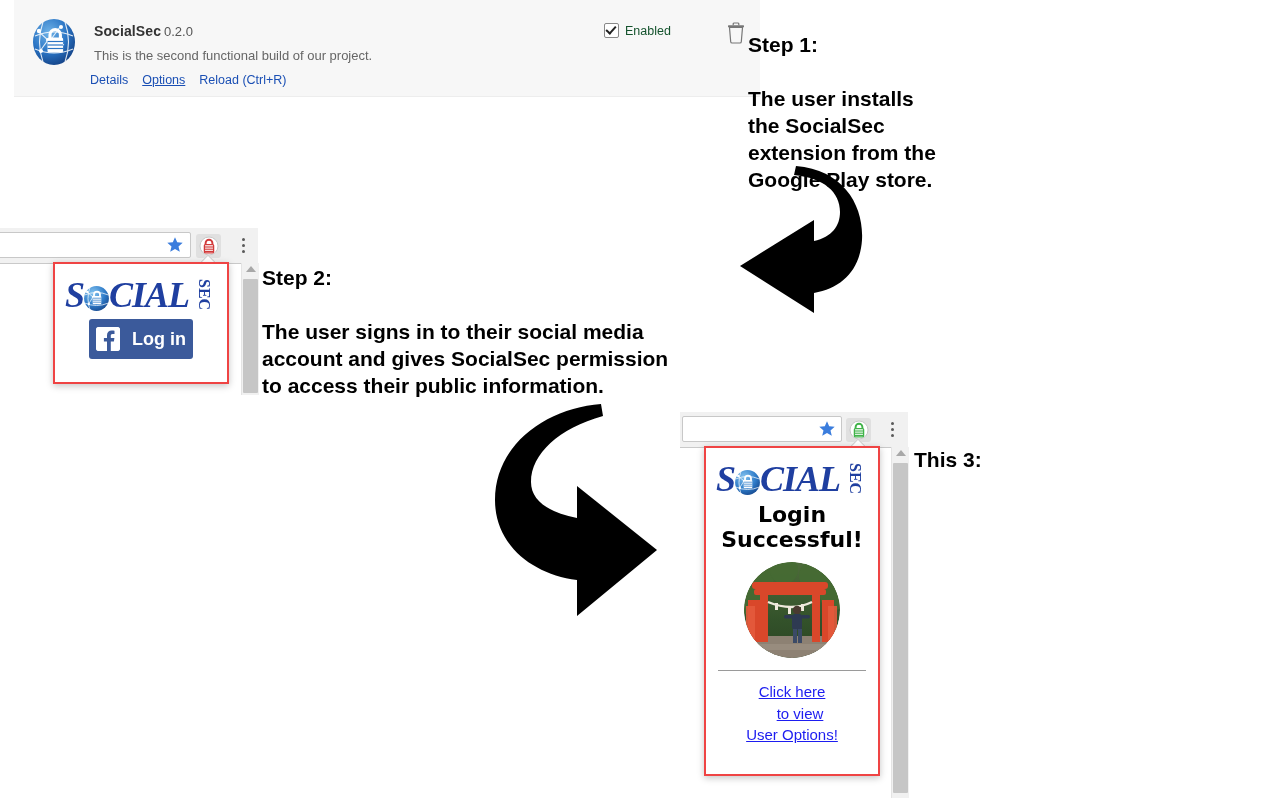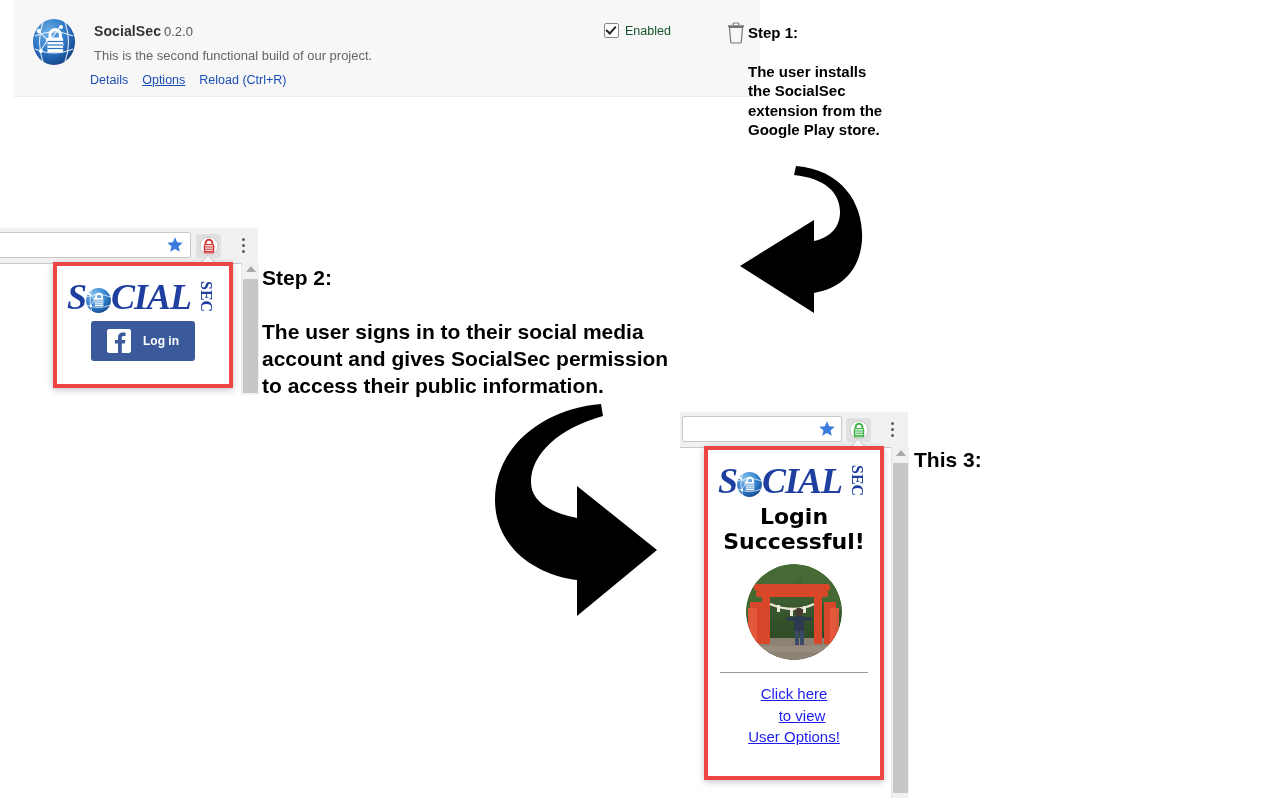--- a/index.html
+++ b/index.html
@@ -84,21 +84,21 @@
   .kebab { position: absolute; width: 14px; }
   .kebab i {
     display: block; width: 3px; height: 3px; background: #5a5a5a;
     border-radius: 50%; margin: 0 auto 3px auto;
   }
 
   
   .popup {
     position: absolute;
     background: #fff;
-    border: 4px solid #ef4444;
+    border: 2px solid #ef4444;
     box-shadow: 0 2px 7px rgba(0,0,0,.23);
   }
   .popup-tail {
     position: absolute; width: 14px; height: 8px; overflow: hidden;
   }
   .popup-tail::before {
     content: ""; position: absolute; left: 1px; top: 2px;
     width: 11px; height: 11px; background: #fff;
     border-left: 1px solid #d0d0d0; border-top: 1px solid #d0d0d0;
     transform: rotate(45deg);
@@ -227,21 +227,21 @@
 
     <div class="trash-btn">
       <svg width="20" height="22" viewBox="0 0 20 22">
         <path d="M3.5 5.5 h13 l-1.2 14.2 a1.4 1.4 0 0 1-1.4 1.3 H6.1 a1.4 1.4 0 0 1-1.4-1.3 Z" fill="none" stroke="#777" stroke-width="1.2"></path>
         <rect x="2" y="3.2" width="16" height="2.1" rx="0.6" fill="#777"></rect>
         <path d="M7.2 3.2 v-1.3 a0.9 0.9 0 0 1 .9-.9 h3.8 a0.9 0.9 0 0 1 .9 .9 v1.3" fill="none" stroke="#777" stroke-width="1.2"></path>
       </svg>
     </div>
   </div>
 
-  <div class="callout" style="left:748px; top:4px; width:300px; font-size:15px;">
+  <div class="callout" style="left:748px; top:4px; width:300px; font-size:21px;">
     <div>Step 1:</div>
     <div>The user installs
 the SocialSec
 extension from the
 Google Play store.</div>
   </div>
 
   <svg class="arrow-svg" style="left:736px; top:162px;" width="130" height="152" viewBox="0 0 130 152">
     <path d="M60 4 C108 8 128 44 126 78 C124 108 106 126 78 131 L78 151 L4 104 L78 58 L78 79
              C96 75 104 64 104 50 C104 30 88 16 58 13 Z" fill="#000000"></path>
@@ -314,21 +314,21 @@
     </div>
 
     <div class="fb-btn" style="width:104px; height:40px; margin-top:8px;">
       <span class="fb-mark">
         <svg width="24" height="24" viewBox="0 0 24 24">
           <rect width="24" height="24" rx="3" fill="#ffffff"></rect>
           <path d="M14.8 24 V14.6 h3.1 l.5-3.6 h-3.6 V8.7 c0-1 .3-1.8 1.8-1.8 h1.9 V3.7 C18.2 3.6 17 3.5 15.7 3.5
                    c-2.8 0-4.7 1.7-4.7 4.8 V11 H7.9 v3.6 H11 V24 Z" fill="#3b5a9b"></path>
         </svg>
       </span>
-      <span class="fb-label" style="font-size:12px;text-align:right;">Log in</span>
+      <span class="fb-label" style="font-size:18px;text-align:right;">Log in</span>
     </div>
   </div>
 
   <div class="scrollbar" style="left:241px; top:263px; width:17px; height:132px;">
     <div class="scroll-up"></div>
     <div class="scroll-thumb" style="top:16px; width:15px; height:114px;"></div>
   </div>
 
   <div class="callout" style="left:262px; top:237px; width:480px; font-size:21px;">
     <div>Step 2:</div>

